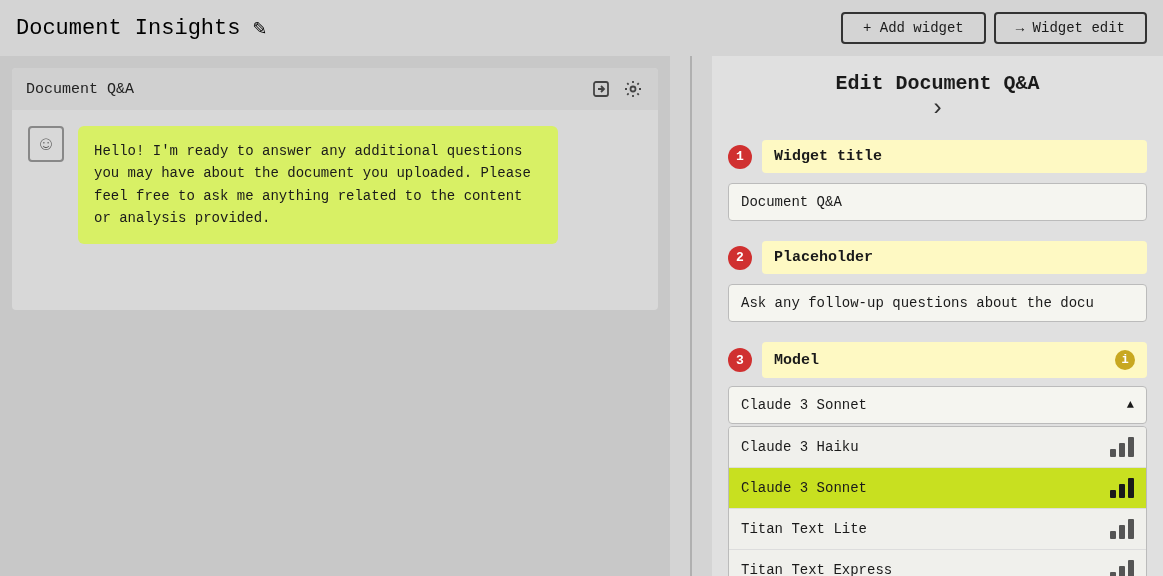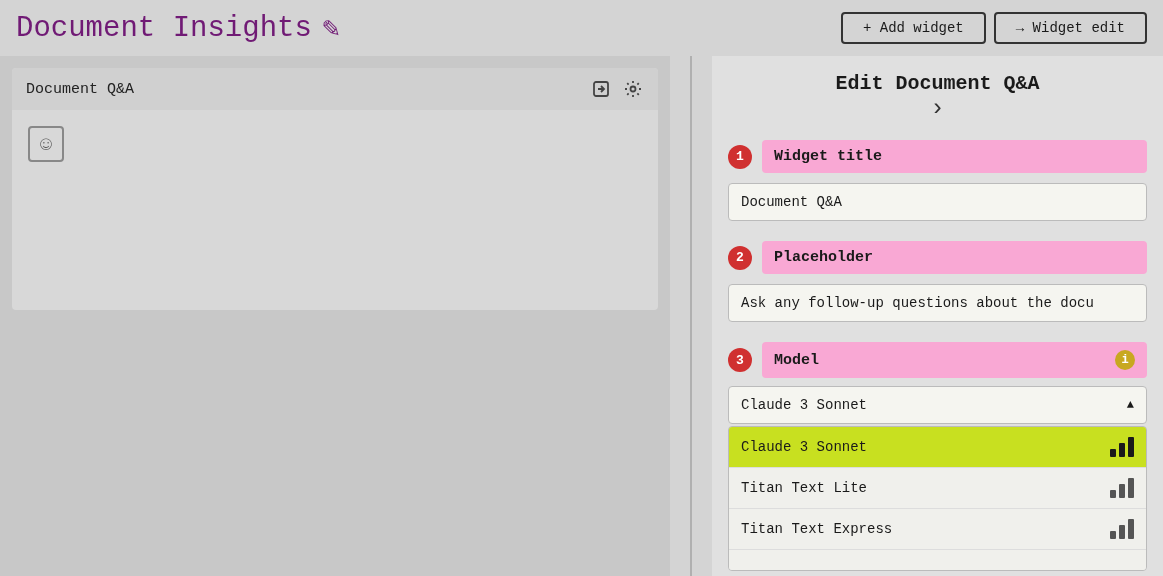--- a/index.html
+++ b/index.html
@@ -16,23 +16,23 @@
     
     .top-bar {
       display: flex;
       align-items: center;
       padding: 8px 16px;
       background: #d4d4d4;
       gap: 12px;
       height: 56px;
     }
     .top-bar-title {
-      font-size: 29px;
+      font-size: 22px;
       font-weight: 400;
-      color: #701a75;
+      color: #000000;
       display: flex;
       align-items: center;
       gap: 8px;
       flex: 1;
     }
     .edit-icon {
       width: 22px;
       height: 22px;
       display: inline-flex;
       align-items: center;
@@ -171,21 +171,21 @@
       background: #d03030;
       color: white;
       font-size: 13px;
       font-weight: bold;
       display: flex;
       align-items: center;
       justify-content: center;
       flex-shrink: 0;
     }
     .section-label-bar {
-      background: #f9a8d4;
+      background: #fef9c3;
       flex: 1;
       padding: 8px 12px;
       border-radius: 4px;
       font-size: 15px;
       font-weight: 600;
       color: #1a1a1a;
       display: flex;
       align-items: center;
       justify-content: space-between;
     }
@@ -308,20 +308,21 @@
           <div class="header-icon">
             <svg width="20" height="20" viewBox="0 0 20 20" fill="none" stroke="#444" stroke-width="1.8">
               <circle cx="10" cy="10" r="2.5"></circle>
               <path d="M10 2v2M10 16v2M2 10h2M16 10h2M4.22 4.22l1.42 1.42M14.36 14.36l1.42 1.42M4.22 15.78l1.42-1.42M14.36 5.64l1.42-1.42"></path>
             </svg>
           </div>
         </div>
       </div>
       <div class="widget-body">
         <div class="bot-avatar">☺</div>
+        <div class="chat-bubble">Hello! I'm ready to answer any additional questions you may have about the document you uploaded. Please feel free to ask me anything related to the content or analysis provided.</div>
       </div>
     </div>
   </div>
 
   <div class="panel-divider"></div>
 
   <div class="right-panel">
     <div class="right-panel-header">
       <span class="right-panel-title">Edit Document Q&amp;A</span>
       <span class="chevron-right">›</span>
@@ -356,20 +357,28 @@
         </div>
       </div>
 
       <div class="model-select-display">
         <span>Claude 3 Sonnet</span>
         <span class="triangle-up">▲</span>
       </div>
 
       <div class="model-list">
 
+        <div class="model-item">
+          <span>Claude 3 Haiku</span>
+          <div class="bar-icon">
+            <div class="bar h1"></div>
+            <div class="bar h2"></div>
+            <div class="bar h3"></div>
+          </div>
+        </div>
 
         <div class="model-item selected">
           <span>Claude 3 Sonnet</span>
           <div class="bar-icon">
             <div class="bar h1 selected-bar"></div>
             <div class="bar h2 selected-bar"></div>
             <div class="bar h3 selected-bar"></div>
           </div>
         </div>
 

